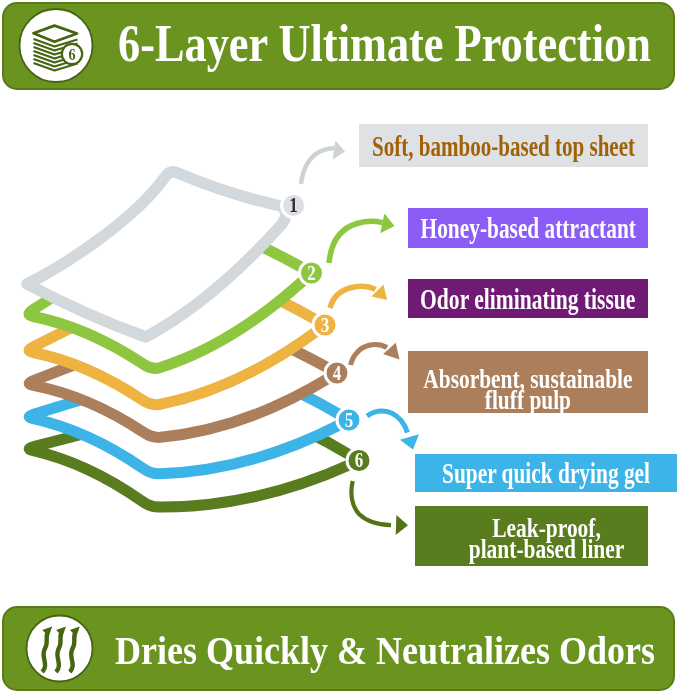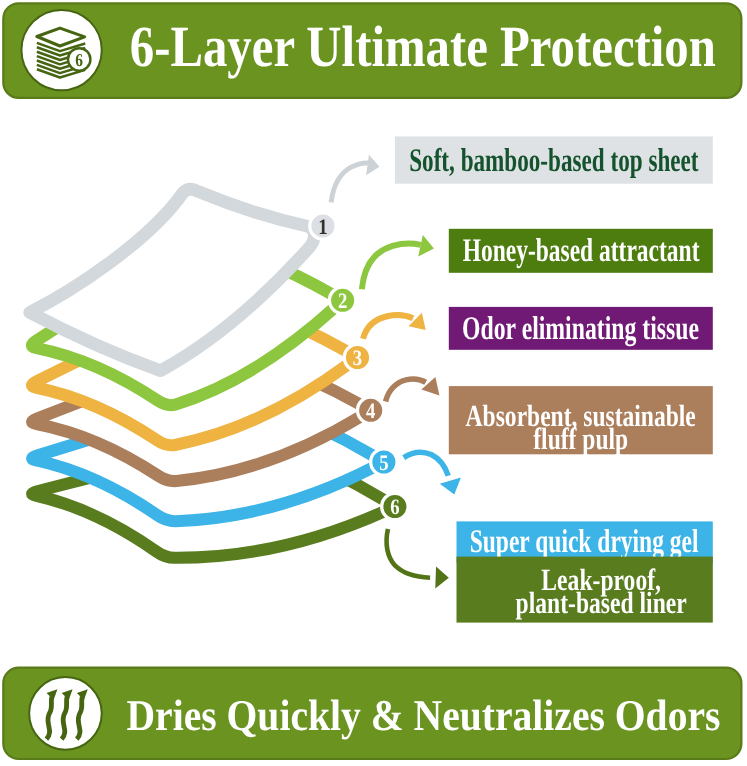--- a/index.html
+++ b/index.html
@@ -10,29 +10,29 @@
   background:#6a9320; border:2px solid #5a7b19; border-radius:15px; }
 #banner-top { top:2px; }
 #banner-bot { top:606px; height:85px; }
 .btxt { position:absolute; color:#ffffff; font-weight:bold; white-space:nowrap;
   transform-origin:left top; }
 #t-top { left:118px; top:17px; font-size:53px; line-height:53px; transform:scale(0.8367,1); }
 #t-bot { left:115px; top:631px; font-size:40px; line-height:40px; transform:scale(0.9,1); }
 .lbox { position:absolute; display:flex; align-items:center; justify-content:center;
   text-align:center; font-weight:bold; color:#ffffff; white-space:nowrap; }
 .lbox > span { display:inline-block; transform-origin:center center; }
-#b1 { left:359px; top:124px; width:289px; height:43px; background:#dfe2e5; color:#14532d; font-size:30px; }
+#b1 { left:359px; top:124px; width:289px; height:43px; background:#dfe2e5; color:#a16207; font-size:30px; }
 #b1 > span { transform:scale(0.7013,1); }
-#b2 { left:408px; top:208px; width:240px; height:40px; background:#4d7c0f; font-size:30px; }
+#b2 { left:408px; top:208px; width:240px; height:40px; background:#8b5cf6; font-size:30px; }
 #b2 > span { transform:scale(0.7119,1); }
 #b3 { left:408px; top:279px; width:240px; height:39px; background:#701a75; font-size:30px; }
 #b3 > span { transform:scale(0.7191,1); }
 #b4 { left:408px; top:351px; width:240px; height:62px; background:#ab7e5c; font-size:28px; line-height:21px; padding-top:14px; }
 #b4 > span { transform:scale(0.7642,1); }
-#b5 { left:415px; top:454px; width:233px; height:38px; background:#3cb4e7; font-size:30px;margin-top:20px; }
+#b5 { left:415px; top:454px; width:262px; height:38px; background:#3cb4e7; font-size:30px; }
 #b5 > span { transform:scale(0.7123,1); }
 #b6 { left:415px; top:506px; width:233px; height:60px; background:#587c1e; font-size:28px; line-height:21px; padding-top:3px;justify-content:flex-end; }
 #b6 > span { transform:scale(0.7666,1); }
 </style>
 </head>
 <body>
 <div id="stage">
   <div class="banner" id="banner-top"></div>
   <div class="banner" id="banner-bot"></div>
   <svg width="679" height="696" viewBox="0 0 679 696" style="position:absolute;left:0;top:0">

